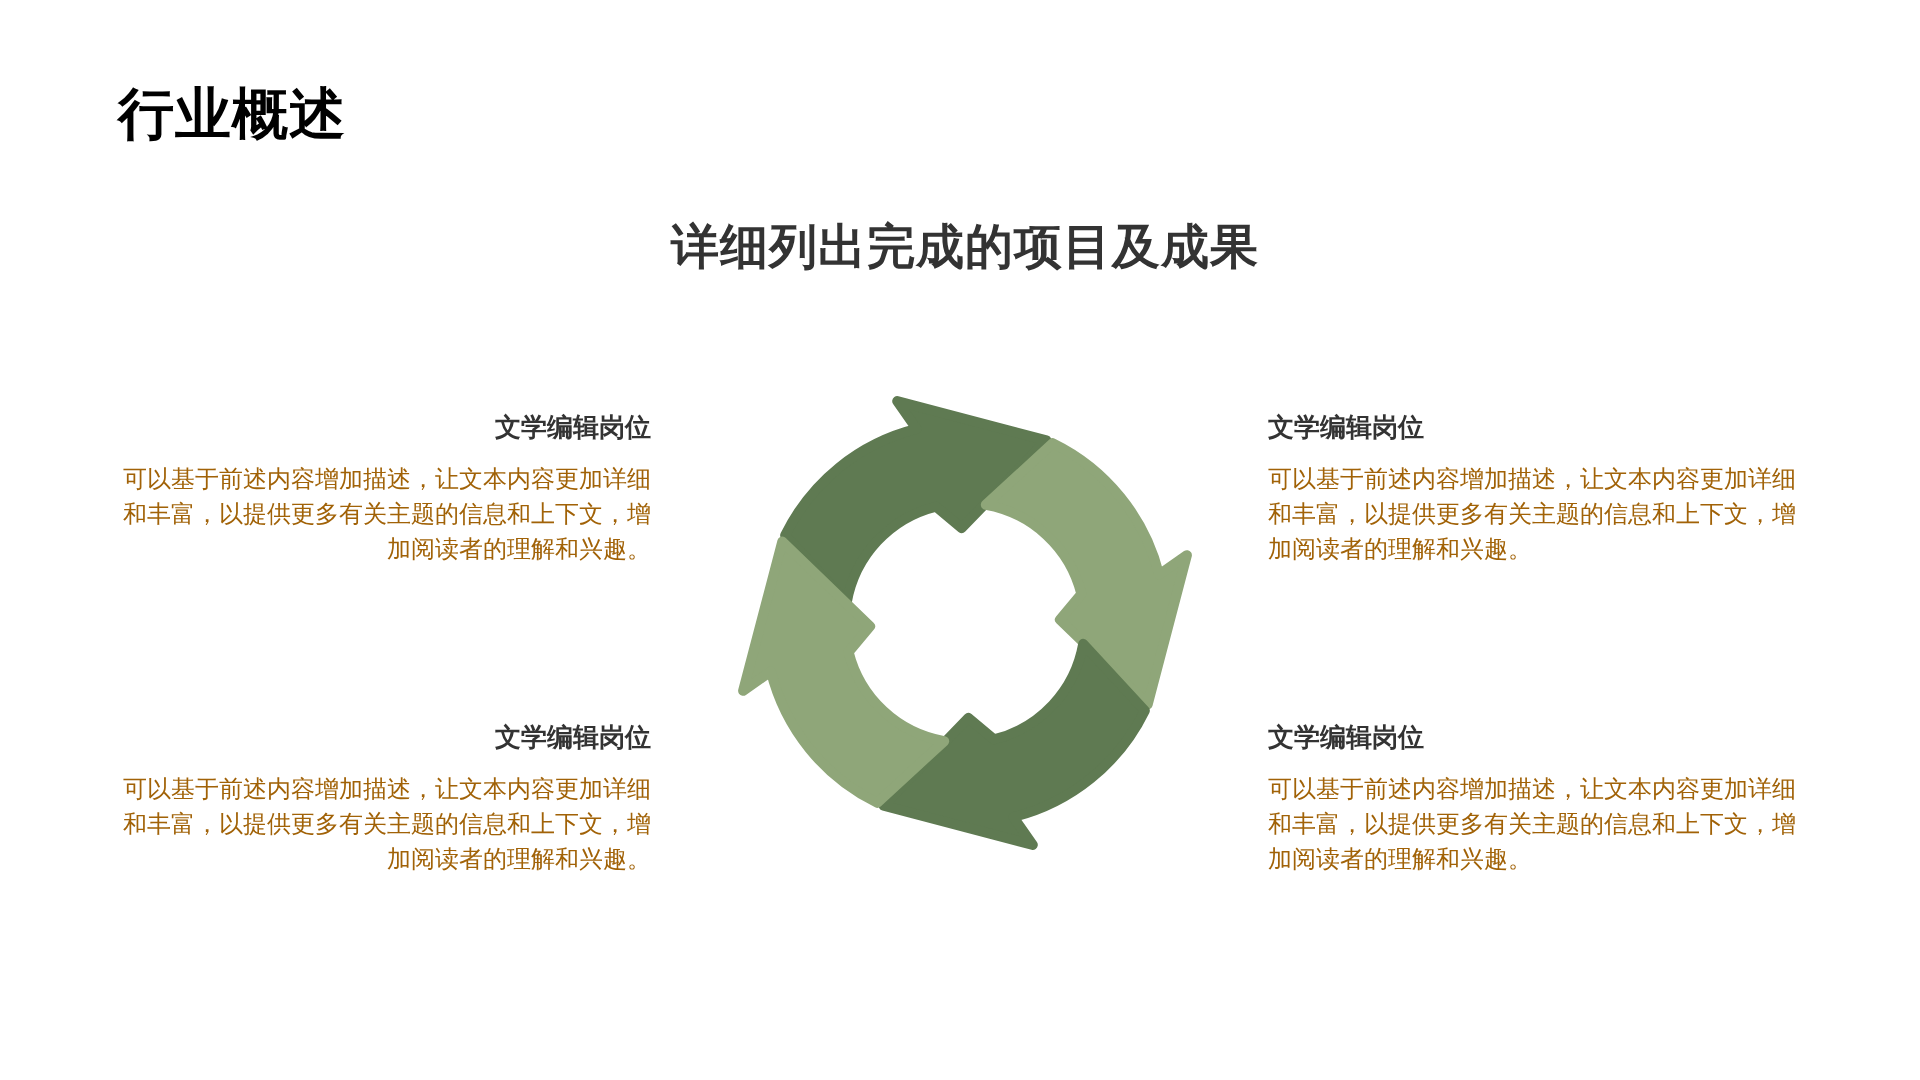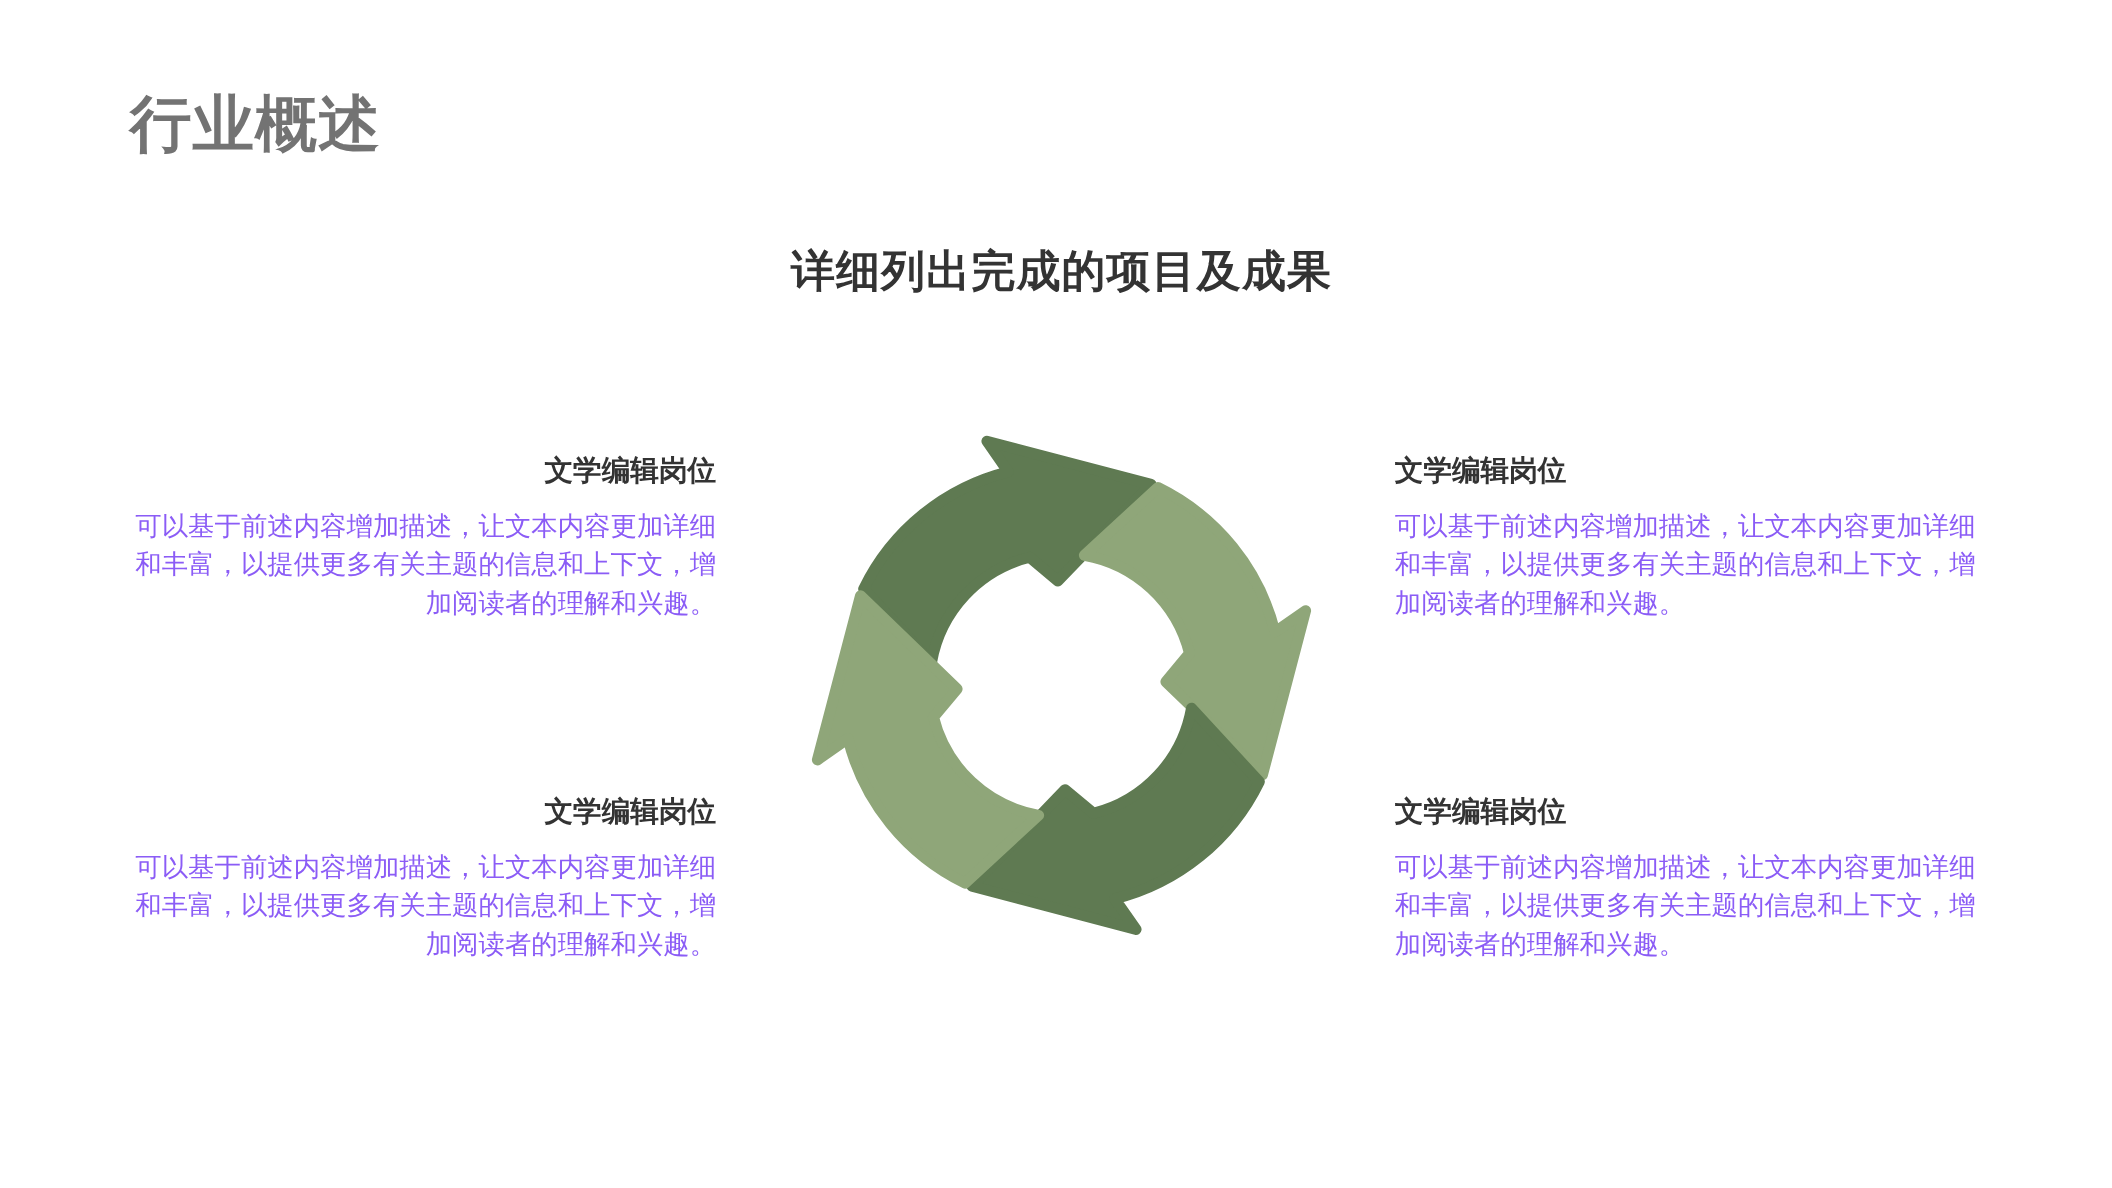--- a/index.html
+++ b/index.html
@@ -14,33 +14,32 @@
     background: #ffffff;
     overflow: hidden;
     font-family: "Liberation Sans", "DejaVu Sans", sans-serif;
   }
   .title {
     position: absolute;
     left: 118px;
     top: 80px;
     font-size: 56px;
     font-weight: 700;
-    color: #737373;
+    color: #000000;
     line-height: 68px;
     letter-spacing: 1px;
     white-space: nowrap;
-    font-family: Liberation Serif, serif;
   }
   .subtitle {
     position: absolute;
     left: 365px;
     top: 218px;
     width: 1200px;
     text-align: center;
-    font-size: 40px;
+    font-size: 48px;
     font-weight: 700;
     color: #333333;
     line-height: 58px;
     letter-spacing: 1px;
     white-space: nowrap;
   }
   .diagram {
     position: absolute;
     left: 720px;
     top: 378px;
@@ -53,21 +52,21 @@
   }
   .block .heading {
     font-size: 26px;
     font-weight: 700;
     color: #333333;
     line-height: 44px;
     margin: 0 0 12px 0;
   }
   .block .body {
     font-size: 24px;
-    color: #8b5cf6;
+    color: #a16207;
     line-height: 35px;
     margin: 0;
   }
   .pos-tl { left: 118px;  top: 405px; text-align: right; }
   .pos-tr { left: 1268px; top: 405px; text-align: left;  }
   .pos-bl { left: 118px;  top: 715px; text-align: right; }
   .pos-br { left: 1268px; top: 715px; text-align: left;  }
 </style>
 </head>
 <body>

